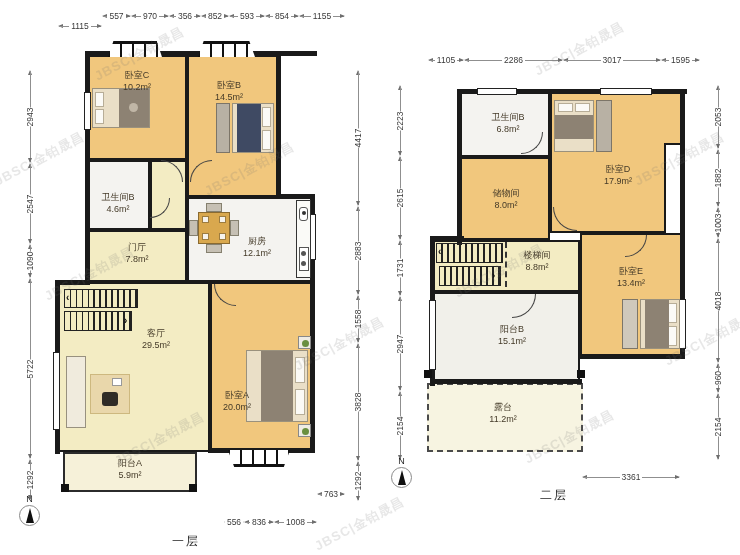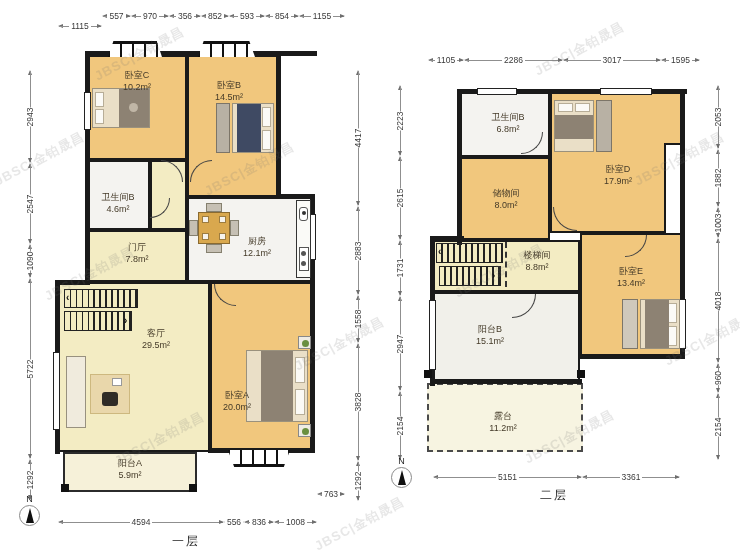--- a/index.html
+++ b/index.html
@@ -226,24 +226,20 @@
     </div>
   <div class="vdim" style="left:352px;top:343px;height:118px">
       <span class="dline"></span>
       <span class="dlbl">3828</span>
     </div>
   <div class="vdim" style="left:352px;top:461px;height:40px">
       <span class="dline"></span>
       <span class="dlbl">1292</span>
     </div>
 
-  <div class="hdim" style="left:58px;top:516px;width:166px">
-      <span class="dline"></span>
-      <span class="dlbl">4594</span>
-    </div>
   <div class="hdim" style="left:224px;top:516px;width:20px">
       <span class="dline"></span>
       <span class="dlbl">556</span>
     </div>
   <div class="hdim" style="left:244px;top:516px;width:30px">
       <span class="dline"></span>
       <span class="dlbl">836</span>
     </div>
   <div class="hdim" style="left:274px;top:516px;width:43px">
       <span class="dline"></span>
@@ -309,22 +305,22 @@
   <div class="arc" style="left:521px;top:132px;width:22px;height:22px;border-radius:0 0 100% 0;border-bottom:1.2px solid #444;border-right:1.2px solid #444"></div>
   <div class="arc" style="left:553px;top:207px;width:24px;height:24px;border-radius:0 0 0 100%;border-bottom:1.2px solid #444;border-left:1.2px solid #444"></div>
   <div class="arc" style="left:625px;top:235px;width:22px;height:22px;border-radius:0 0 100% 0;border-bottom:1.2px solid #444;border-right:1.2px solid #444"></div>
   <div class="arc" style="left:512px;top:294px;width:24px;height:24px;border-radius:0 0 100% 0;border-bottom:1.2px solid #444;border-right:1.2px solid #444"></div>
 
   <div class="rlabel" style="left:508px;top:112px"><span class="nm">卫生间B</span><span>6.8m²</span></div>
   <div class="rlabel" style="left:618px;top:164px"><span class="nm">卧室D</span><span>17.9m²</span></div>
   <div class="rlabel" style="left:506px;top:188px"><span class="nm">储物间</span><span>8.0m²</span></div>
   <div class="rlabel" style="left:537px;top:250px"><span class="nm">楼梯间</span><span>8.8m²</span></div>
   <div class="rlabel" style="left:631px;top:266px"><span class="nm">卧室E</span><span>13.4m²</span></div>
-  <div class="rlabel" style="left:490px;top:324px"><span class="nm">阳台B</span><span>15.1m²</span></div>
-  <div class="rlabel" style="left:503px;top:411px"><span class="nm">露台</span><span>11.2m²</span></div>
+  <div class="rlabel" style="left:512px;top:324px"><span class="nm">阳台B</span><span>15.1m²</span></div>
+  <div class="rlabel" style="left:503px;top:402px"><span class="nm">露台</span><span>11.2m²</span></div>
 
   <div class="hdim" style="left:428px;top:54px;width:36px">
       <span class="dline"></span>
       <span class="dlbl">1105</span>
     </div>
   <div class="hdim" style="left:464px;top:54px;width:99px">
       <span class="dline"></span>
       <span class="dlbl">2286</span>
     </div>
   <div class="hdim" style="left:563px;top:54px;width:98px">
@@ -375,24 +371,20 @@
     </div>
   <div class="vdim" style="left:712px;top:363px;height:30px">
       <span class="dline"></span>
       <span class="dlbl">960</span>
     </div>
   <div class="vdim" style="left:712px;top:393px;height:67px">
       <span class="dline"></span>
       <span class="dlbl">2154</span>
     </div>
 
-  <div class="hdim" style="left:433px;top:471px;width:149px">
-      <span class="dline"></span>
-      <span class="dlbl">5151</span>
-    </div>
   <div class="hdim" style="left:582px;top:471px;width:98px">
       <span class="dline"></span>
       <span class="dlbl">3361</span>
     </div>
 
   <div class="floorlabel" style="left:554px;top:487px">二层</div>
   <div class="compass" style="left:391px;top:456px">
     <span class="cn">N</span>
     <span class="ccircle">
         <span class="needle"></span>

